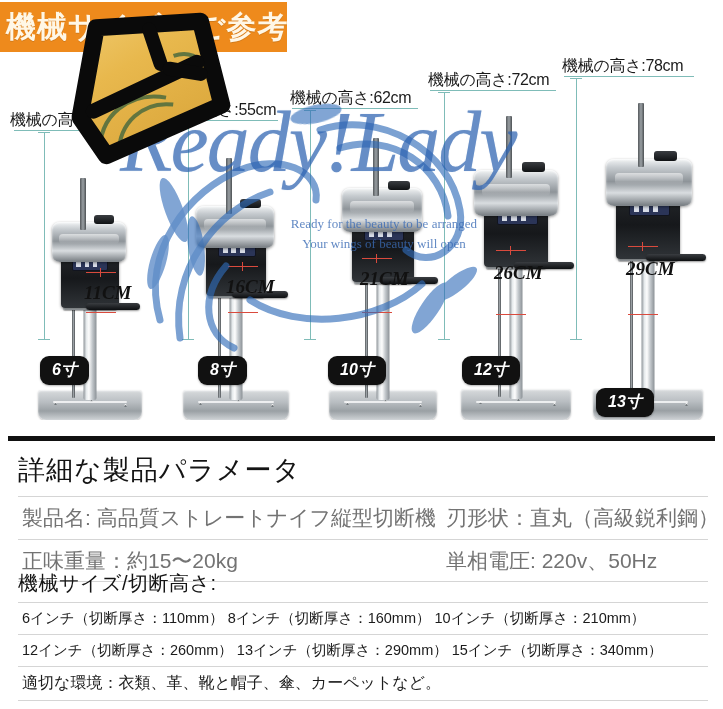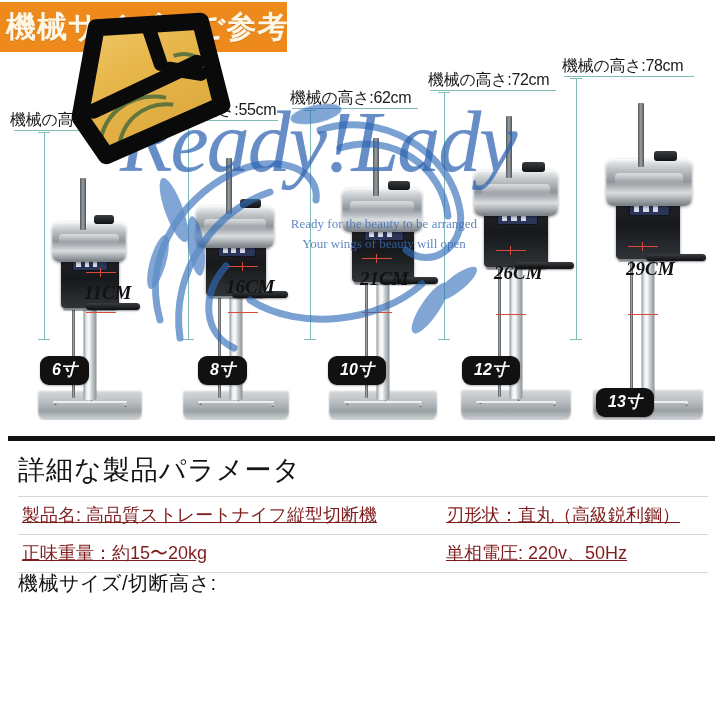--- a/index.html
+++ b/index.html
@@ -150,22 +150,22 @@
   #spec{position:absolute;left:0;top:420px;width:723px;height:289px;background:#fff;}
   #spec-rule{position:absolute;left:8px;top:16px;width:707px;height:5px;background:#111;}
   #spec-title{
     position:absolute;left:18px;top:32px;
     font-size:27px;color:#141414;letter-spacing:1px;white-space:nowrap;
   }
   .spec-table{position:absolute;left:18px;width:690px;}
   .spec-row{display:flex;border-top:1px solid #d5d5d5;}
   .spec-row:last-child{border-bottom:1px solid #d5d5d5;}
   .spec-cell{
-    font-size:18px;color:#7f1d1d;padding:5px 2px 5px 4px;
-    white-space:nowrap;line-height:1.5;text-decoration:underline;
+    font-size:21px;color:#737373;padding:5px 2px 5px 4px;
+    white-space:nowrap;line-height:1.5;
   }
   .c-left{width:400px;}
   .c-right{flex:1;padding-left:22px;}
 
   #spec-sub{
     position:absolute;left:18px;top:150px;
     font-size:20px;color:#141414;white-space:nowrap;letter-spacing:.5px;
   }
   .size-table{position:absolute;left:18px;top:182px;width:690px;}
   .size-row{border-top:1px solid #d5d5d5;font-size:14.5px;color:#1b1b1b;padding:6px 2px 6px 4px;white-space:nowrap;}
@@ -421,15 +421,20 @@
         <div class="spec-cell c-right">刃形状：直丸（高級鋭利鋼）</div>
       </div>
       <div class="spec-row">
         <div class="spec-cell c-left">正味重量：約15〜20kg</div>
         <div class="spec-cell c-right">単相電圧: 220v、50Hz</div>
       </div>
     </div>
 
     <div id="spec-sub">機械サイズ/切断高さ:</div>
 
+    <div class="size-table">
+      <div class="size-row">6インチ（切断厚さ：110mm） 8インチ（切断厚さ：160mm） 10インチ（切断厚さ：210mm）</div>
+      <div class="size-row">12インチ（切断厚さ：260mm） 13インチ（切断厚さ：290mm） 15インチ（切断厚さ：340mm）</div>
+      <div class="size-row last env">適切な環境：衣類、革、靴と帽子、傘、カーペットなど。</div>
+    </div>
   </div>
 
 </div>
 
 </body></html>

